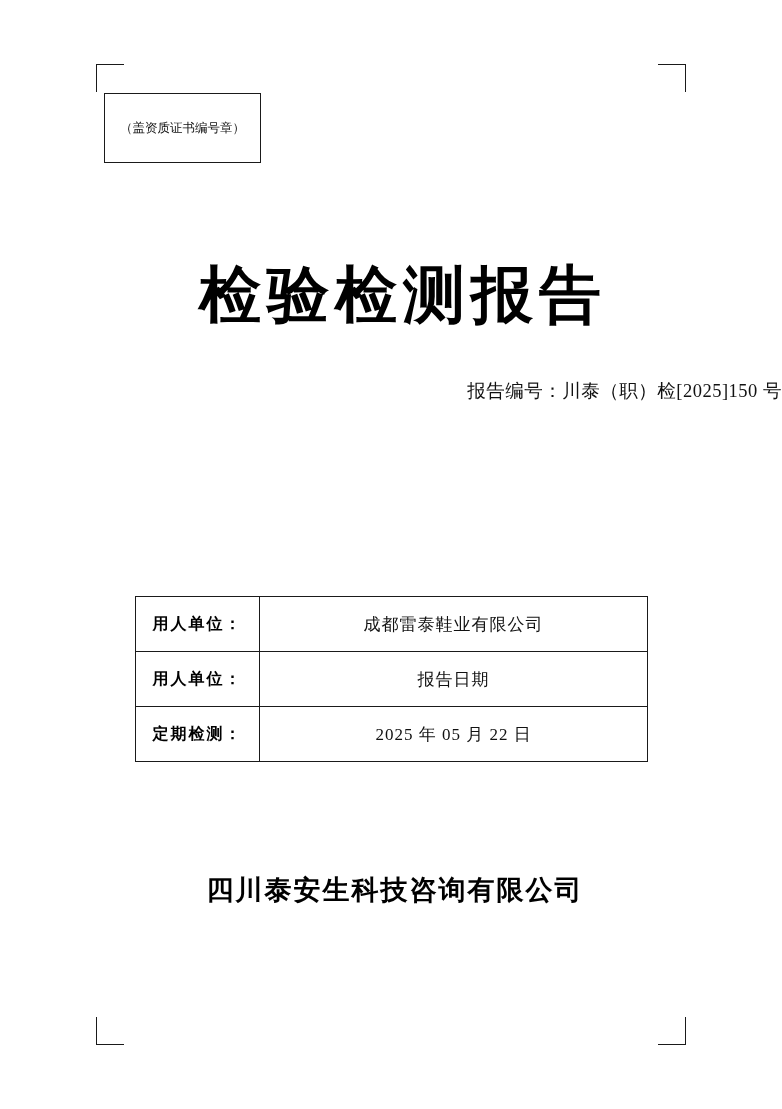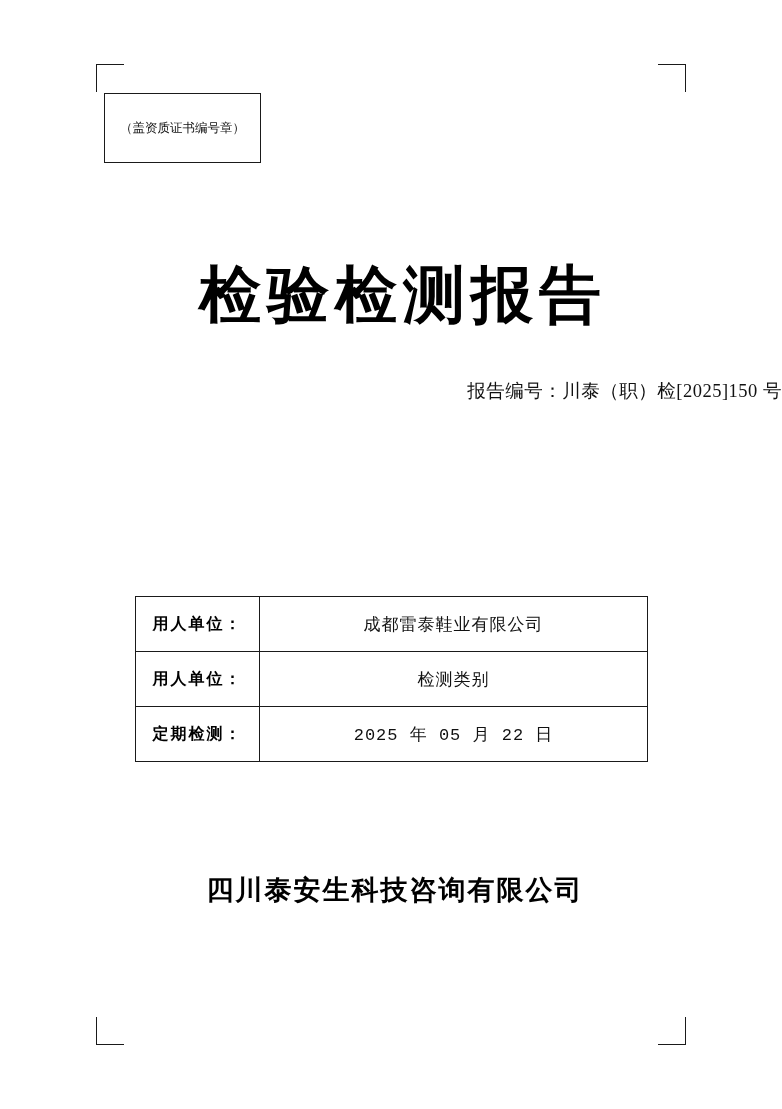--- a/index.html
+++ b/index.html
@@ -106,21 +106,21 @@
     width: 121px;
     text-align: center;
     font-family: "DejaVu Sans", sans-serif;
     font-weight: bold;
     font-size: 16px;
     letter-spacing: 2px;
     color: #000;
   }
   .info-table td.value {
     text-align: center;
-    font-family: Liberation Mono, monospace;
+    font-family: Liberation Serif, serif;
     font-size: 17px;
     color: #111;
     letter-spacing: 1px;
   }
 
   .org-name {
     position: absolute;
     left: 4px;
     top: 872px;
     width: 782px;
@@ -163,21 +163,21 @@
   <div class="report-no">报告编号：川泰（职）检[2025]150 号</div>
 
   <table class="info-table">
     <tbody>
       <tr>
         <td class="label">用人单位：</td>
         <td class="value">成都雷泰鞋业有限公司</td>
       </tr>
       <tr>
         <td class="label">用人单位：</td>
-        <td class="value">检测类别</td>
+        <td class="value">报告日期</td>
       </tr>
       <tr>
         <td class="label">定期检测：</td>
         <td class="value">2025 年 05 月 22 日</td>
       </tr>
     </tbody>
   </table>
 
   <div class="org-name">四川泰安生科技咨询有限公司</div>
 

